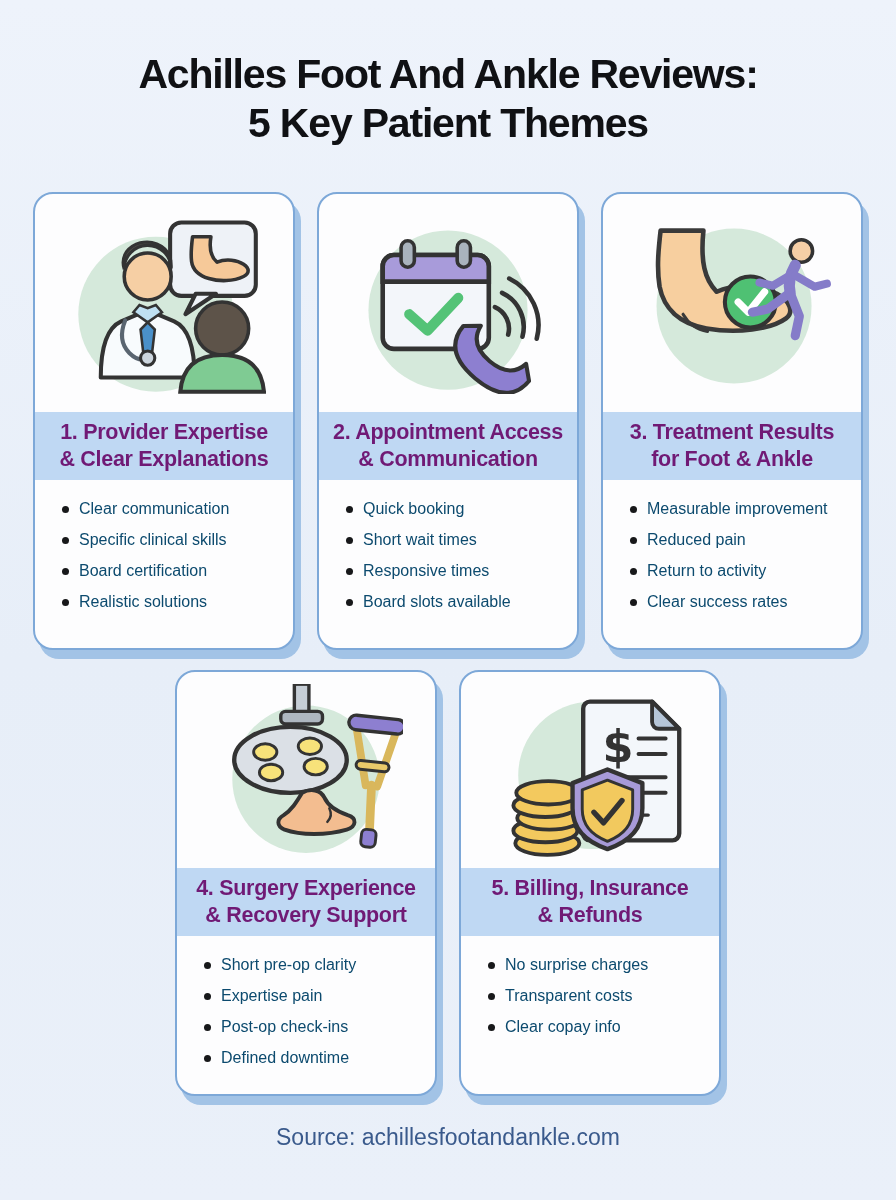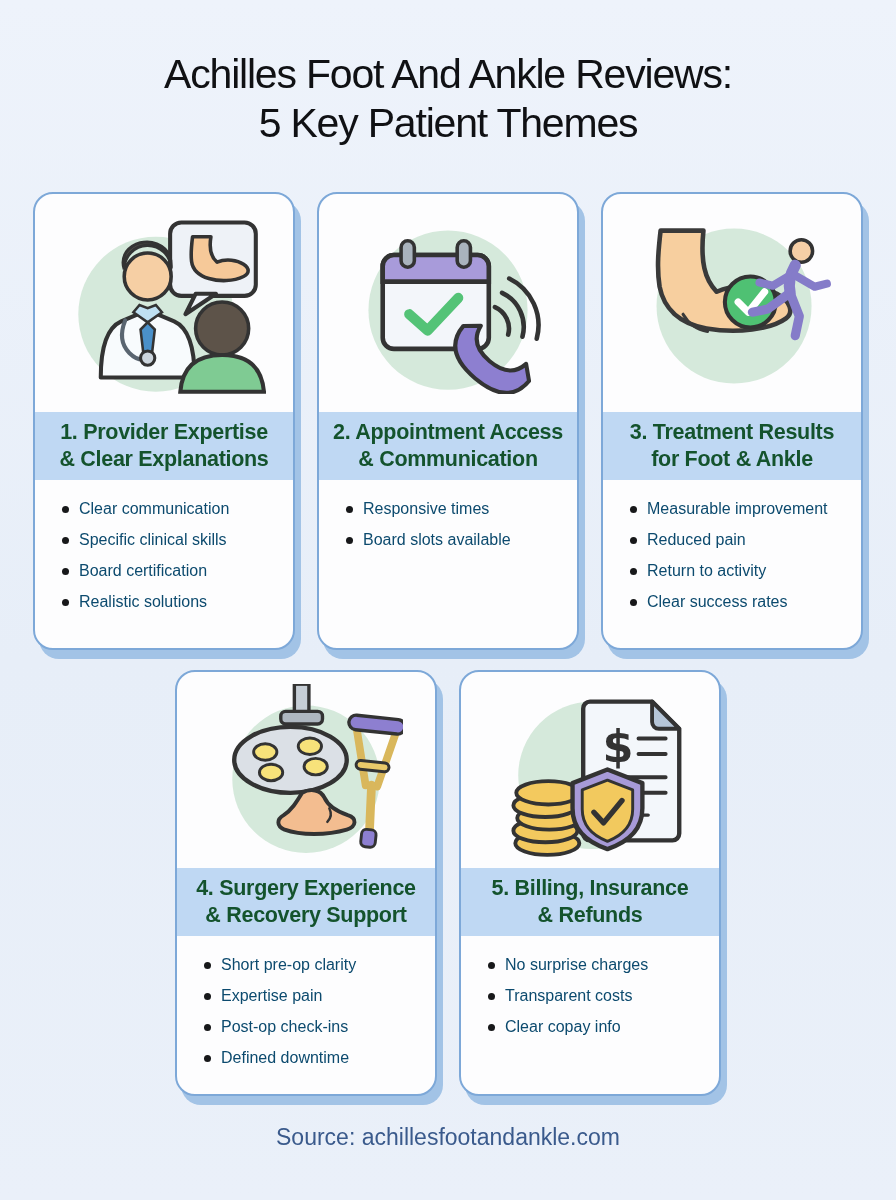--- a/index.html
+++ b/index.html
@@ -10,21 +10,21 @@
     width: 896px; height: 1200px;
     overflow: hidden;
     background: linear-gradient(180deg, #eef3fb 0%, #e7eef8 55%, #eaf0f9 100%);
   }
   .title {
     margin: 0;
     padding-top: 50px;
     text-align: center;
     font-size: 41px;
     line-height: 49px;
-    font-weight: 400;
+    font-weight: 700;
     letter-spacing: -1.2px;
     color: #101114;
   }
   .title-line { display: block; }
   .row { display: flex; justify-content: center; gap: 22px; }
   .row-1 { margin-top: 44px; }
   .row-2 { margin-top: 20px; }
   .card {
     width: 262px;
     background: #fdfdfe;
@@ -51,21 +51,21 @@
     justify-content: center;
     padding: 6px 4px;
     flex: 0 0 auto;
   }
   .band h3 {
     margin: 0;
     font-size: 21.5px;
     line-height: 27px;
     font-weight: bold;
     letter-spacing: -0.3px;
-    color: #14532d;
+    color: #701a75;
     text-align: center;
   }
   .heading-line { display: block; }
   ul.bullets { list-style: none; margin: 0; padding: 13px 6px 0 27px; }
   li.bullet {
     position: relative;
     padding-left: 17px;
     font-size: 16px;
     line-height: 31px;
     color: #0c4a6e;
@@ -146,20 +146,22 @@
           <path d="M160,65 A51,51 0 0 1 187,124" stroke="#333" stroke-width="4.5" fill="none" stroke-linecap="round"></path>
         </svg>
       </div>
       <div class="band">
         <h3>
           <span class="heading-line">2. Appointment Access</span>
           <span class="heading-line">&amp; Communication</span>
         </h3>
       </div>
       <ul class="bullets">
+        <li class="bullet">Quick booking</li>
+        <li class="bullet">Short wait times</li>
         <li class="bullet">Responsive times</li>
         <li class="bullet">Board slots available</li>
       </ul>
     </div>
 
     <div class="card">
       <div class="icon-area">
         <svg class="icon-svg" viewBox="0 0 200 178">
           <circle cx="102" cy="92" r="76" fill="#d5e9db"></circle>
           <path d="M30,18 h42 c-3,30 1,48 13,60 c17,-8 42,-7 59,2 c13,7 17,18 9,24 c-15,11 -48,15 -78,10 c-27,-5 -42,-20 -46,-41 c-3,-19 -1,-37 1,-55 z" fill="#f7cf9f" stroke="#3a3a3a" stroke-width="4.5" stroke-linejoin="round"></path>

